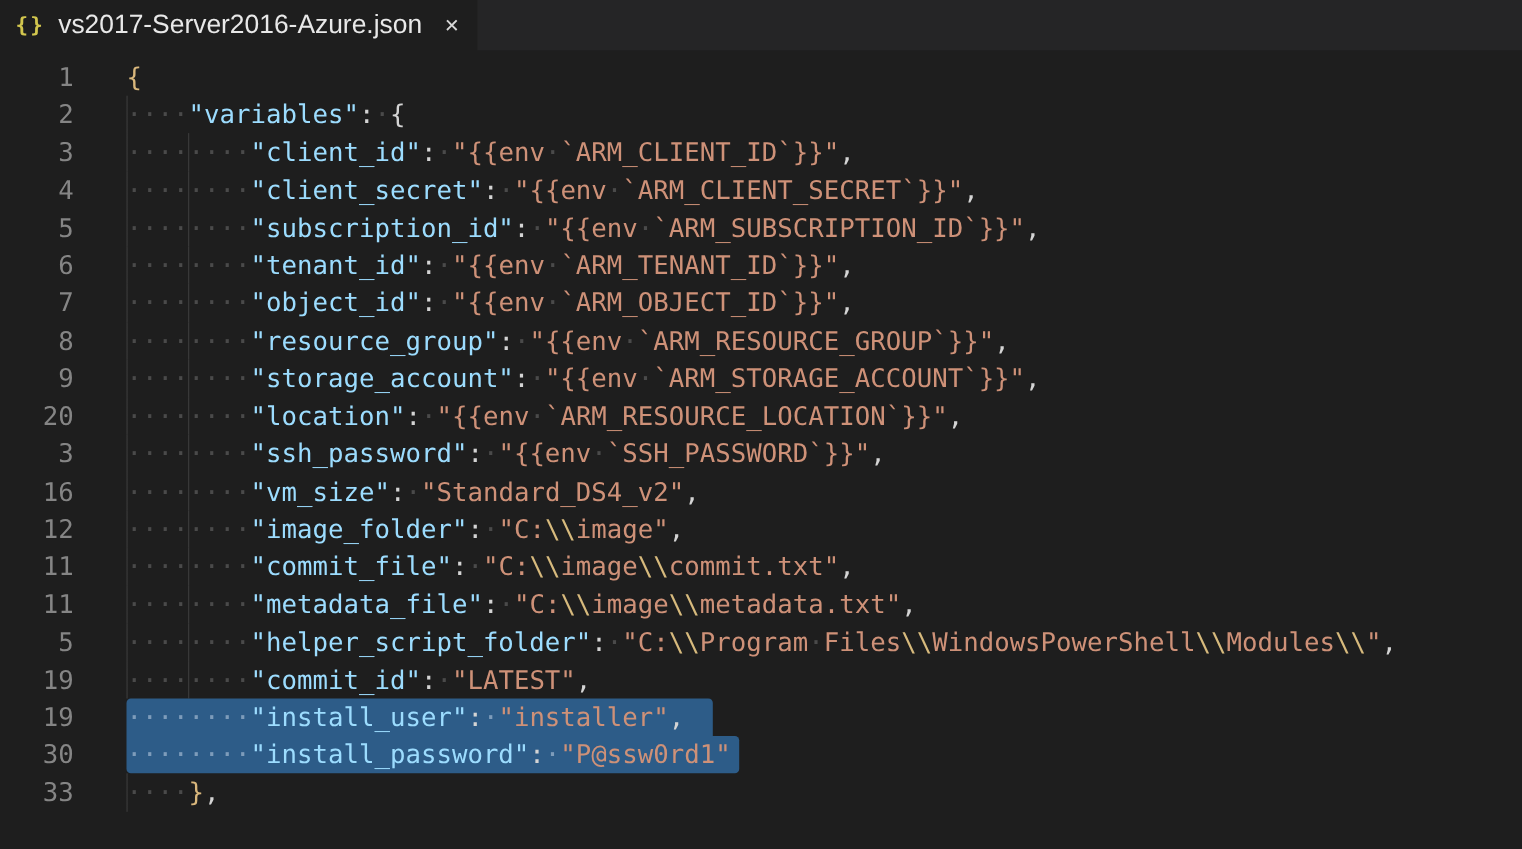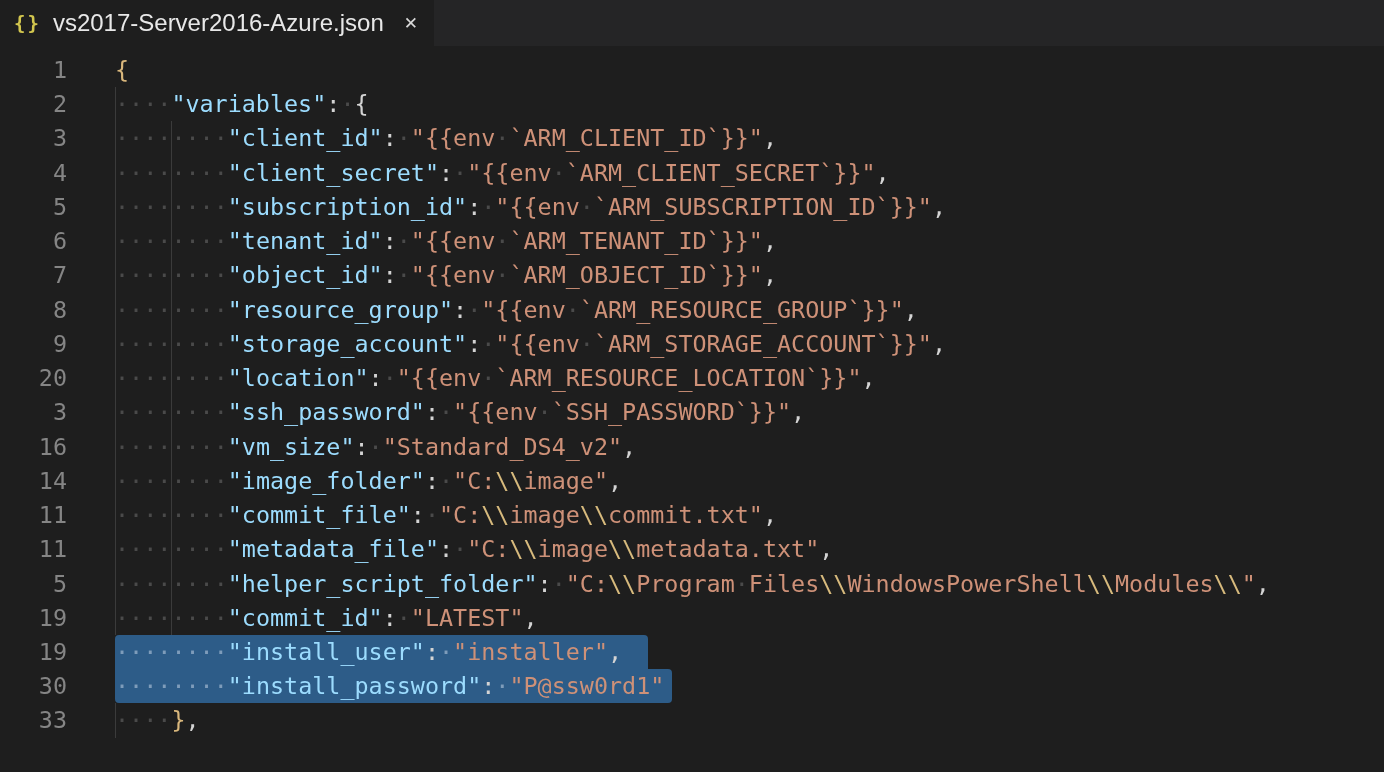--- a/index.html
+++ b/index.html
@@ -102,21 +102,21 @@
         </div>
         <div class="code-line">
           <div class="line-num">3</div>
           <div class="line-content g2"><span class="ws">·</span><span class="ws">·</span><span class="ws">·</span><span class="ws">·</span><span class="ws">·</span><span class="ws">·</span><span class="ws">·</span><span class="ws">·</span><span class="tk-key">"ssh_password"</span><span class="tk-punc">:</span><span class="ws">·</span><span class="tk-str">"{{env</span><span class="ws">·</span><span class="tk-str">`SSH_PASSWORD`}}"</span><span class="tk-punc">,</span></div>
         </div>
         <div class="code-line">
           <div class="line-num">16</div>
           <div class="line-content g2"><span class="ws">·</span><span class="ws">·</span><span class="ws">·</span><span class="ws">·</span><span class="ws">·</span><span class="ws">·</span><span class="ws">·</span><span class="ws">·</span><span class="tk-key">"vm_size"</span><span class="tk-punc">:</span><span class="ws">·</span><span class="tk-str">"Standard_DS4_v2"</span><span class="tk-punc">,</span></div>
         </div>
         <div class="code-line">
-          <div class="line-num">14</div>
+          <div class="line-num">12</div>
           <div class="line-content g2"><span class="ws">·</span><span class="ws">·</span><span class="ws">·</span><span class="ws">·</span><span class="ws">·</span><span class="ws">·</span><span class="ws">·</span><span class="ws">·</span><span class="tk-key">"image_folder"</span><span class="tk-punc">:</span><span class="ws">·</span><span class="tk-str">"C:</span><span class="tk-esc">\\</span><span class="tk-str">image"</span><span class="tk-punc">,</span></div>
         </div>
         <div class="code-line">
           <div class="line-num">11</div>
           <div class="line-content g2"><span class="ws">·</span><span class="ws">·</span><span class="ws">·</span><span class="ws">·</span><span class="ws">·</span><span class="ws">·</span><span class="ws">·</span><span class="ws">·</span><span class="tk-key">"commit_file"</span><span class="tk-punc">:</span><span class="ws">·</span><span class="tk-str">"C:</span><span class="tk-esc">\\</span><span class="tk-str">image</span><span class="tk-esc">\\</span><span class="tk-str">commit.txt"</span><span class="tk-punc">,</span></div>
         </div>
         <div class="code-line">
           <div class="line-num">11</div>
           <div class="line-content g2"><span class="ws">·</span><span class="ws">·</span><span class="ws">·</span><span class="ws">·</span><span class="ws">·</span><span class="ws">·</span><span class="ws">·</span><span class="ws">·</span><span class="tk-key">"metadata_file"</span><span class="tk-punc">:</span><span class="ws">·</span><span class="tk-str">"C:</span><span class="tk-esc">\\</span><span class="tk-str">image</span><span class="tk-esc">\\</span><span class="tk-str">metadata.txt"</span><span class="tk-punc">,</span></div>
         </div>

